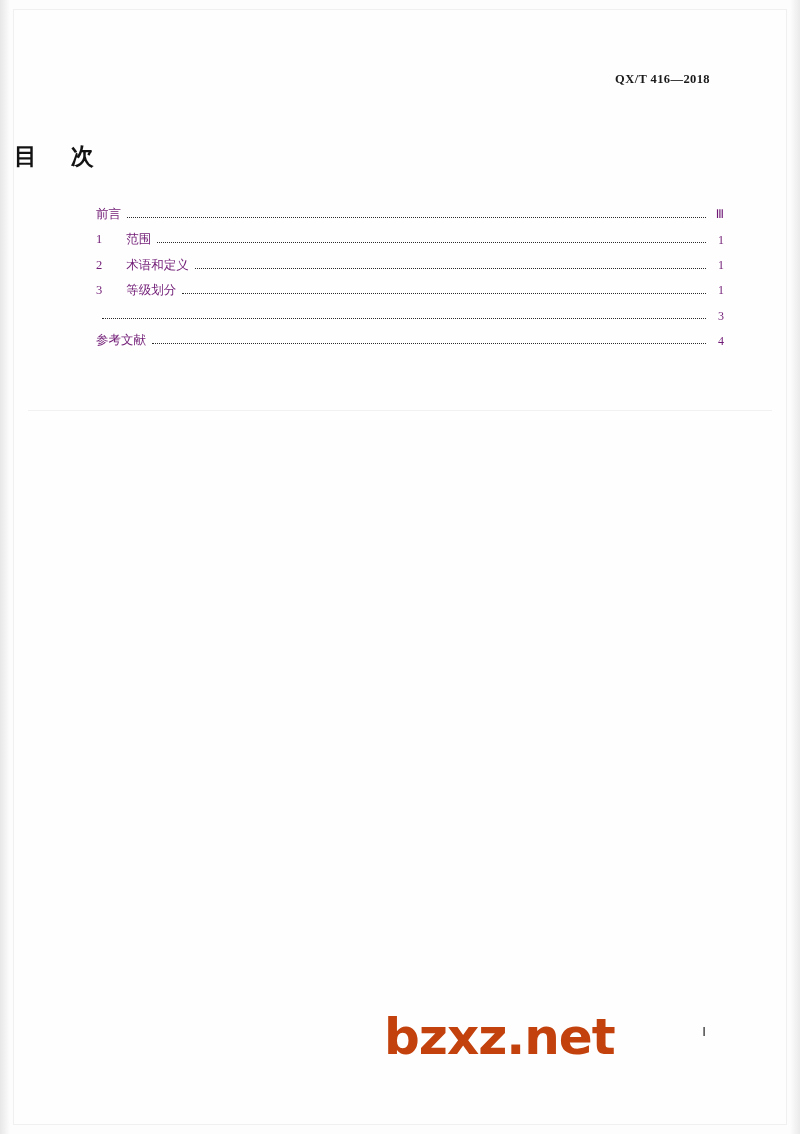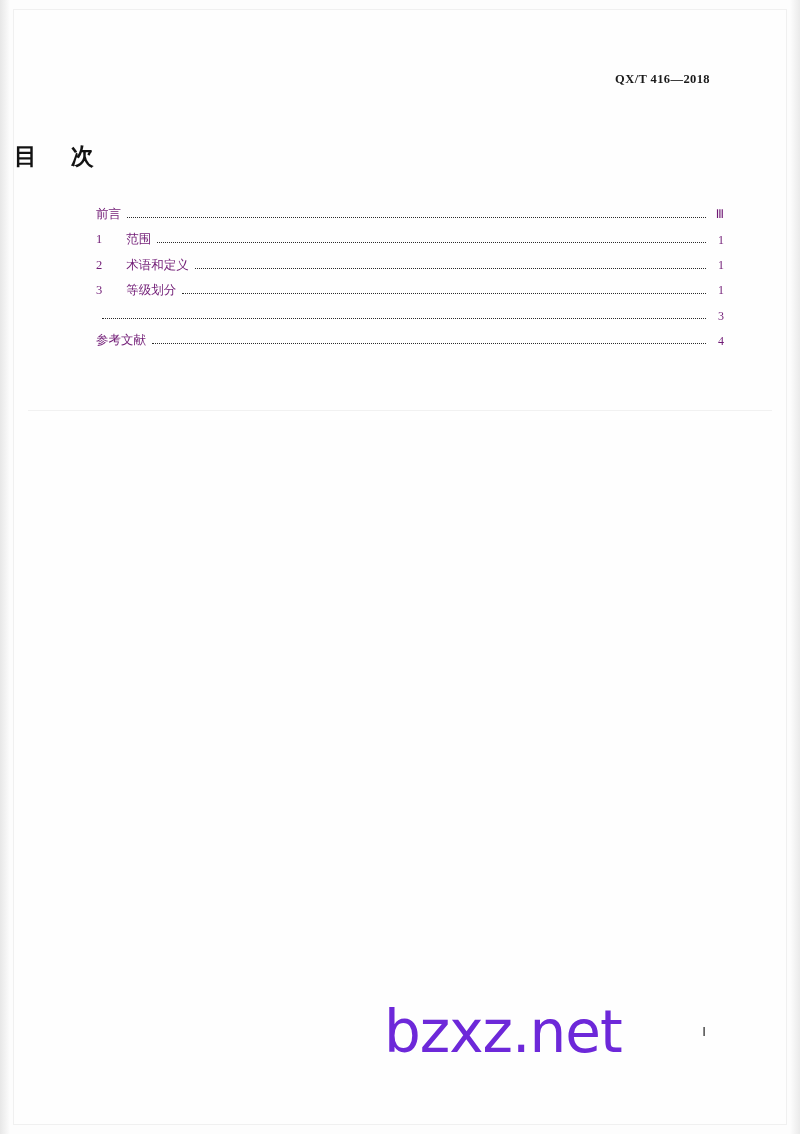--- a/index.html
+++ b/index.html
@@ -117,23 +117,23 @@
     bottom: 84px;
     font-size: 12.5px;
     color: #1b1b1b;
   }
 
   .watermark {
     position: absolute;
     left: 370px;
     bottom: 58px;
     font-family: "DejaVu Sans", sans-serif;
-    font-size: 58px;
-    font-weight: normal;
-    color: #6d28d9;
+    font-size: 50px;
+    font-weight: bold;
+    color: #c2410c;
     letter-spacing: -1px;
     user-select: none;
   }
 
   .fold-line {
     position: absolute;
     left: 14px;
     right: 14px;
     top: 400px;
     height: 1px;

